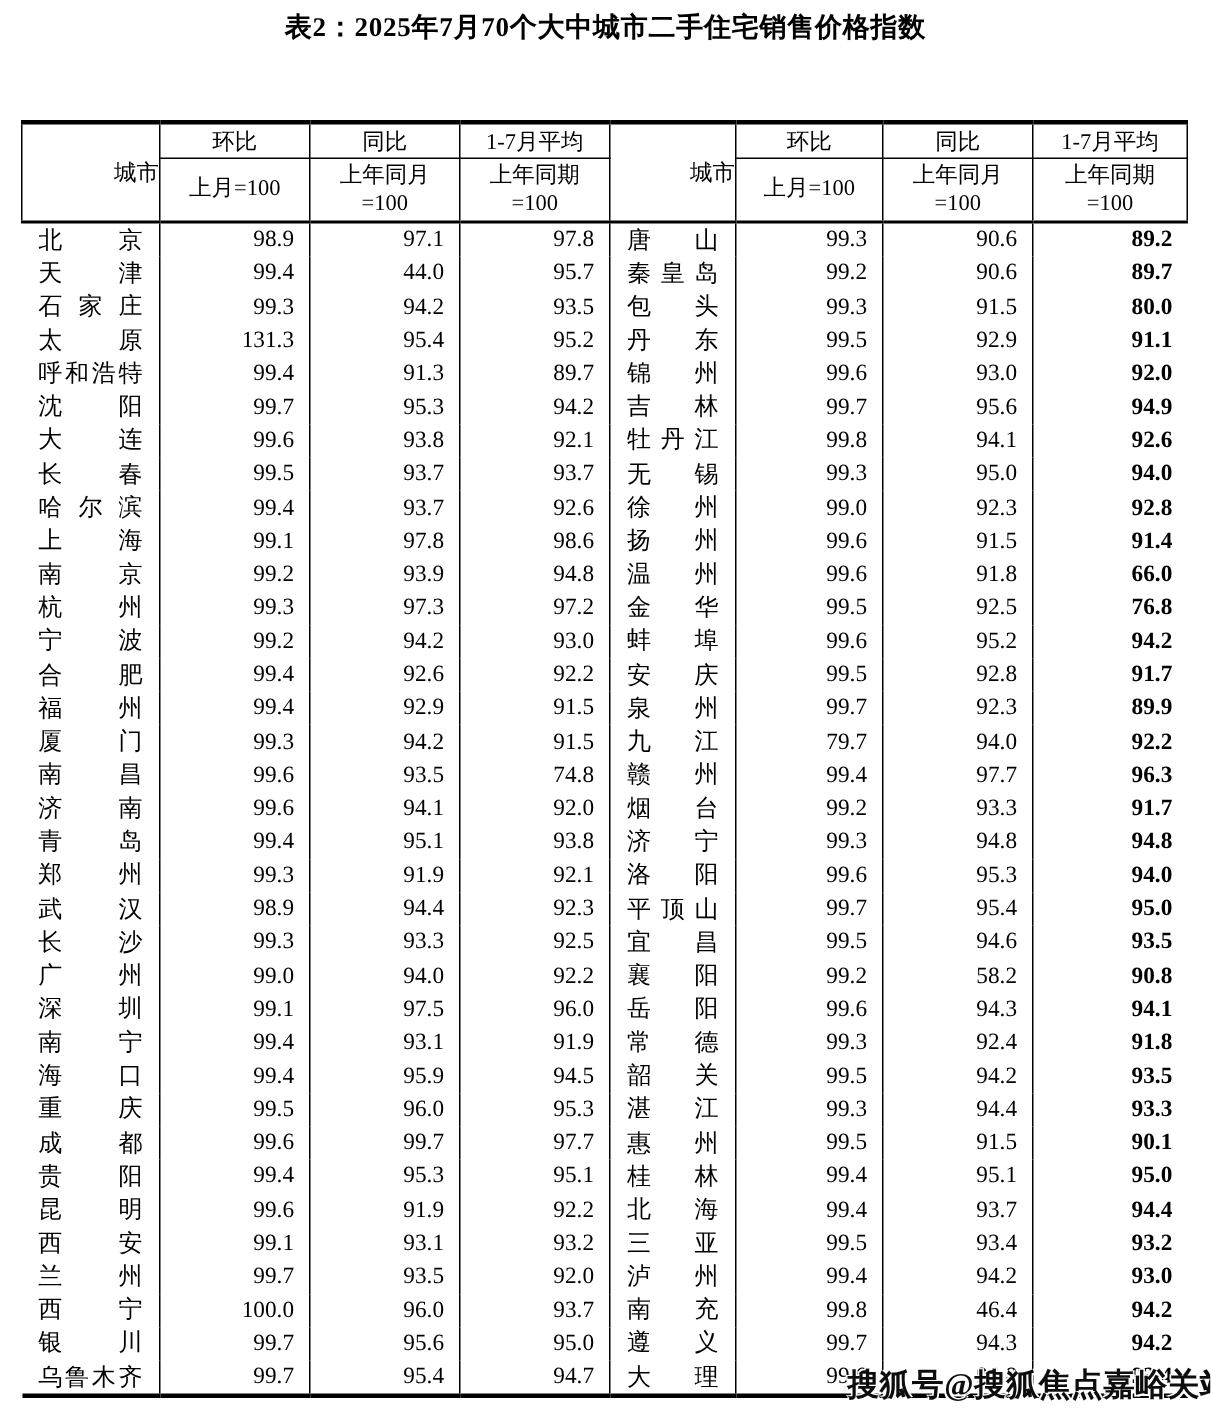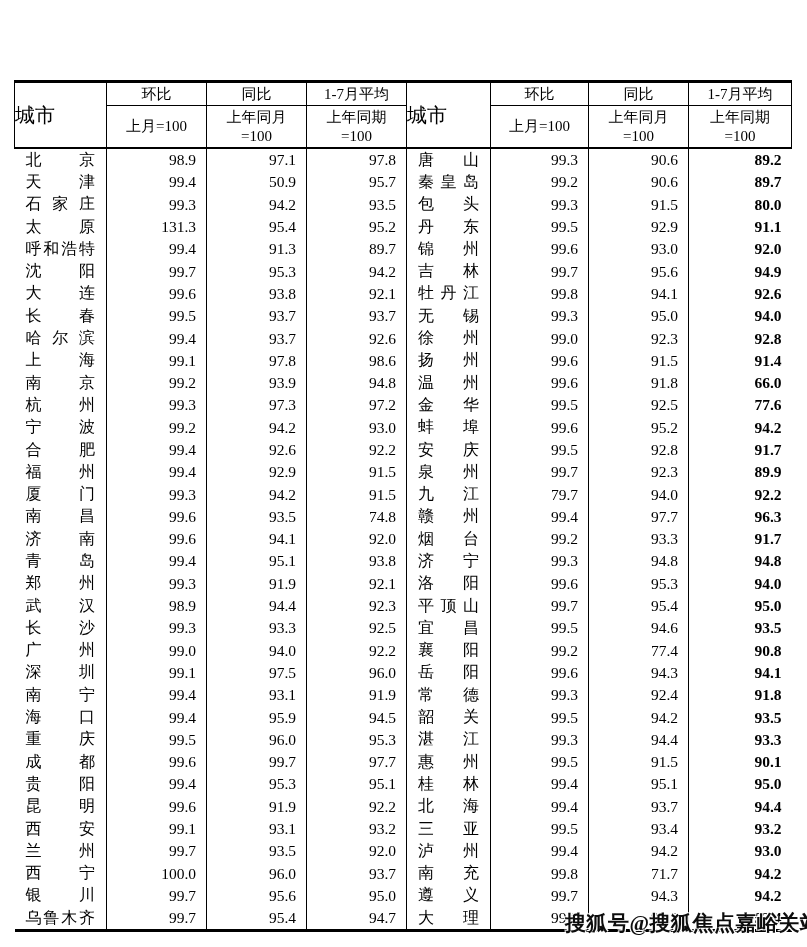--- a/index.html
+++ b/index.html
@@ -14,21 +14,21 @@
   table.idx{
     position:absolute;top:80px;left:14px;border-collapse:collapse;table-layout:fixed;
     width:777px;
   }
   th,td{margin:0;padding:0;font-weight:normal;}
   th{font-size:15px;}
   thead th{border-left:1px solid #000;border-right:1px solid #000;background:#fff;}
   thead tr.r1 th{border-top:3px solid #000;}
   thead th.h-top{height:22px;border-bottom:1px solid #000;vertical-align:middle;text-align:center;}
   thead th.h-bot{height:41px;border-bottom:2px solid #000;vertical-align:middle;text-align:center;line-height:19px;}
-  thead th.city-head{border-bottom:2px solid #000;vertical-align:middle;text-align:left;font-size:20px;}
+  thead th.city-head{border-bottom:2px solid #000;vertical-align:middle;text-align:right;font-size:15px;}
   tbody td{
     height:22.3px;vertical-align:middle;font-size:15.5px;
     border-left:1px solid #000;border-right:1px solid #000;
   }
   tbody td:first-child{border-left:none;}
   tbody td:last-child{border-right:none;font-weight:bold;}
   tbody tr:last-child td{border-bottom:3px solid #000;}
   td.city-cell{padding:0 11px;font-size:16px;}
   .city-name{display:flex;justify-content:space-between;width:100%;}
   .city-name span{display:inline-block;}
@@ -37,20 +37,21 @@
     position:absolute;top:909px;left:565px;white-space:nowrap;
     font-size:21px;font-weight:bold;color:#0d0d0d;letter-spacing:0.5px;
     text-shadow:1px 1px 0 #fff,-1px -1px 0 #fff,1px -1px 0 #fff,-1px 1px 0 #fff;
   }
 </style>
 </head>
 <body>
 
 <div class="page">
 
+  <div class="title">表2：2025年7月70个大中城市二手住宅销售价格指数</div>
 
   <table class="idx">
     <colgroup>
       <col style="width:92px">
         <col style="width:100px">
         <col style="width:100px">
         <col style="width:100px">
       <col style="width:84px">
         <col style="width:98px">
         <col style="width:100px">
@@ -110,21 +111,21 @@
           <td class="num-cell">89.2</td>
         </tr>
         <tr>
           <td class="city-cell">
             <span class="city-name">
               <span>天</span>
               <span>津</span>
             </span>
           </td>
           <td class="num-cell">99.4</td>
-          <td class="num-cell">50.9</td>
+          <td class="num-cell">44.0</td>
           <td class="num-cell">95.7</td>
           <td class="city-cell">
             <span class="city-name">
               <span>秦</span>
               <span>皇</span>
               <span>岛</span>
             </span>
           </td>
           <td class="num-cell">99.2</td>
           <td class="num-cell">90.6</td>
@@ -326,21 +327,21 @@
           <td class="num-cell">97.3</td>
           <td class="num-cell">97.2</td>
           <td class="city-cell">
             <span class="city-name">
               <span>金</span>
               <span>华</span>
             </span>
           </td>
           <td class="num-cell">99.5</td>
           <td class="num-cell">92.5</td>
-          <td class="num-cell">77.6</td>
+          <td class="num-cell">76.8</td>
         </tr>
         <tr>
           <td class="city-cell">
             <span class="city-name">
               <span>宁</span>
               <span>波</span>
             </span>
           </td>
           <td class="num-cell">99.2</td>
           <td class="num-cell">94.2</td>
@@ -546,21 +547,21 @@
           <td class="num-cell">99.0</td>
           <td class="num-cell">94.0</td>
           <td class="num-cell">92.2</td>
           <td class="city-cell">
             <span class="city-name">
               <span>襄</span>
               <span>阳</span>
             </span>
           </td>
           <td class="num-cell">99.2</td>
-          <td class="num-cell">77.4</td>
+          <td class="num-cell">58.2</td>
           <td class="num-cell">90.8</td>
         </tr>
         <tr>
           <td class="city-cell">
             <span class="city-name">
               <span>深</span>
               <span>圳</span>
             </span>
           </td>
           <td class="num-cell">99.1</td>
@@ -746,21 +747,21 @@
           <td class="num-cell">100.0</td>
           <td class="num-cell">96.0</td>
           <td class="num-cell">93.7</td>
           <td class="city-cell">
             <span class="city-name">
               <span>南</span>
               <span>充</span>
             </span>
           </td>
           <td class="num-cell">99.8</td>
-          <td class="num-cell">71.7</td>
+          <td class="num-cell">46.4</td>
           <td class="num-cell">94.2</td>
         </tr>
         <tr>
           <td class="city-cell">
             <span class="city-name">
               <span>银</span>
               <span>川</span>
             </span>
           </td>
           <td class="num-cell">99.7</td>

